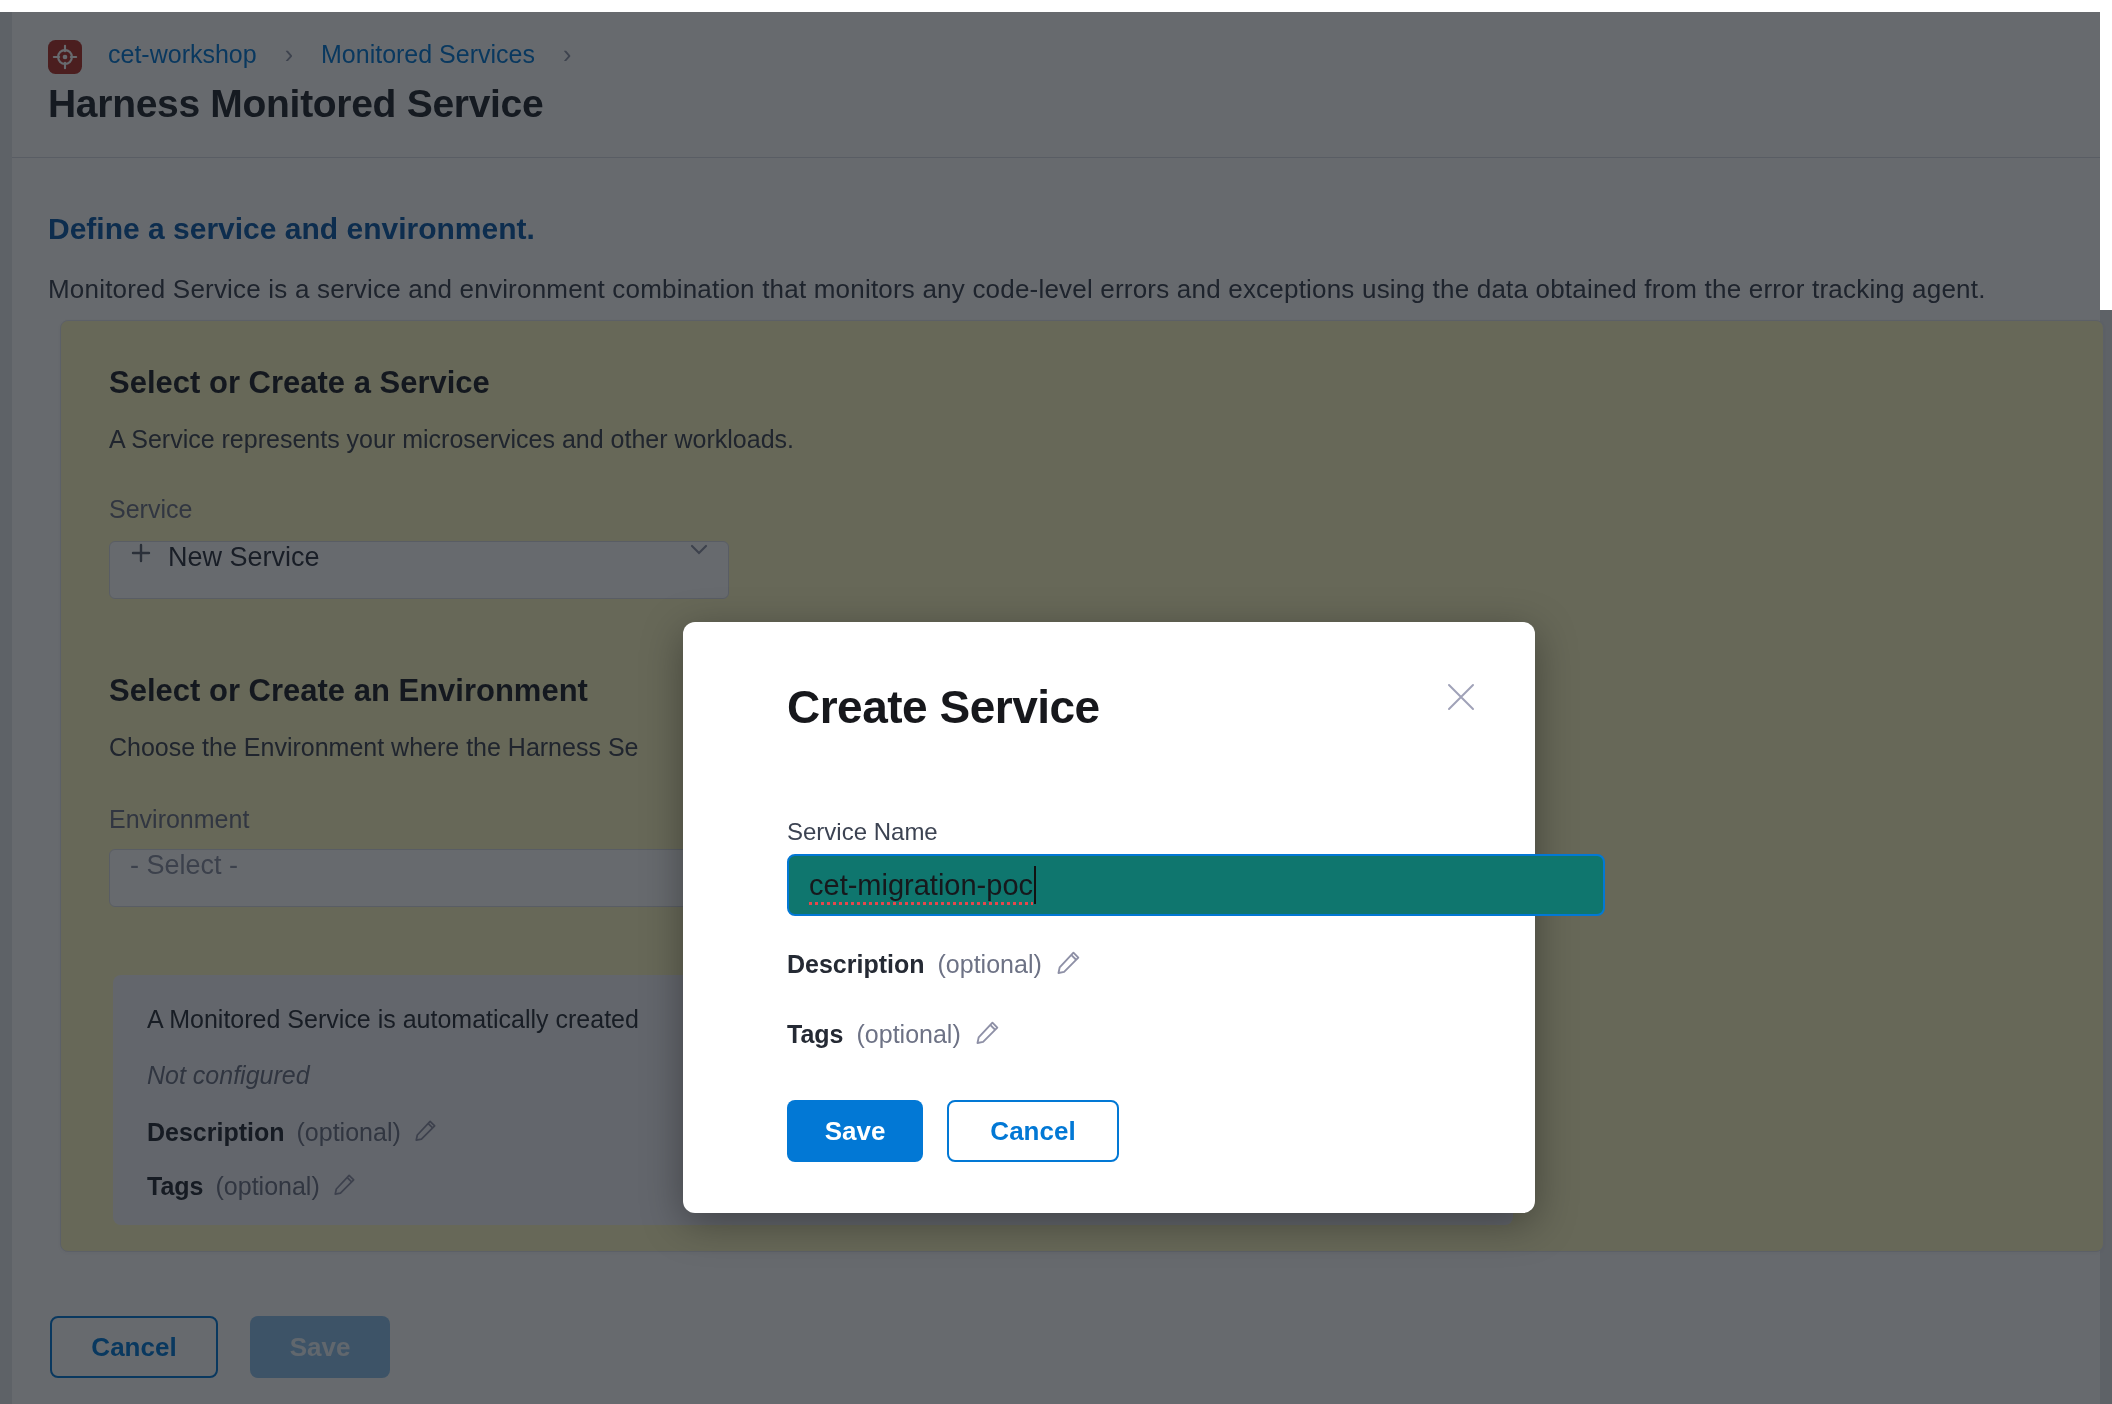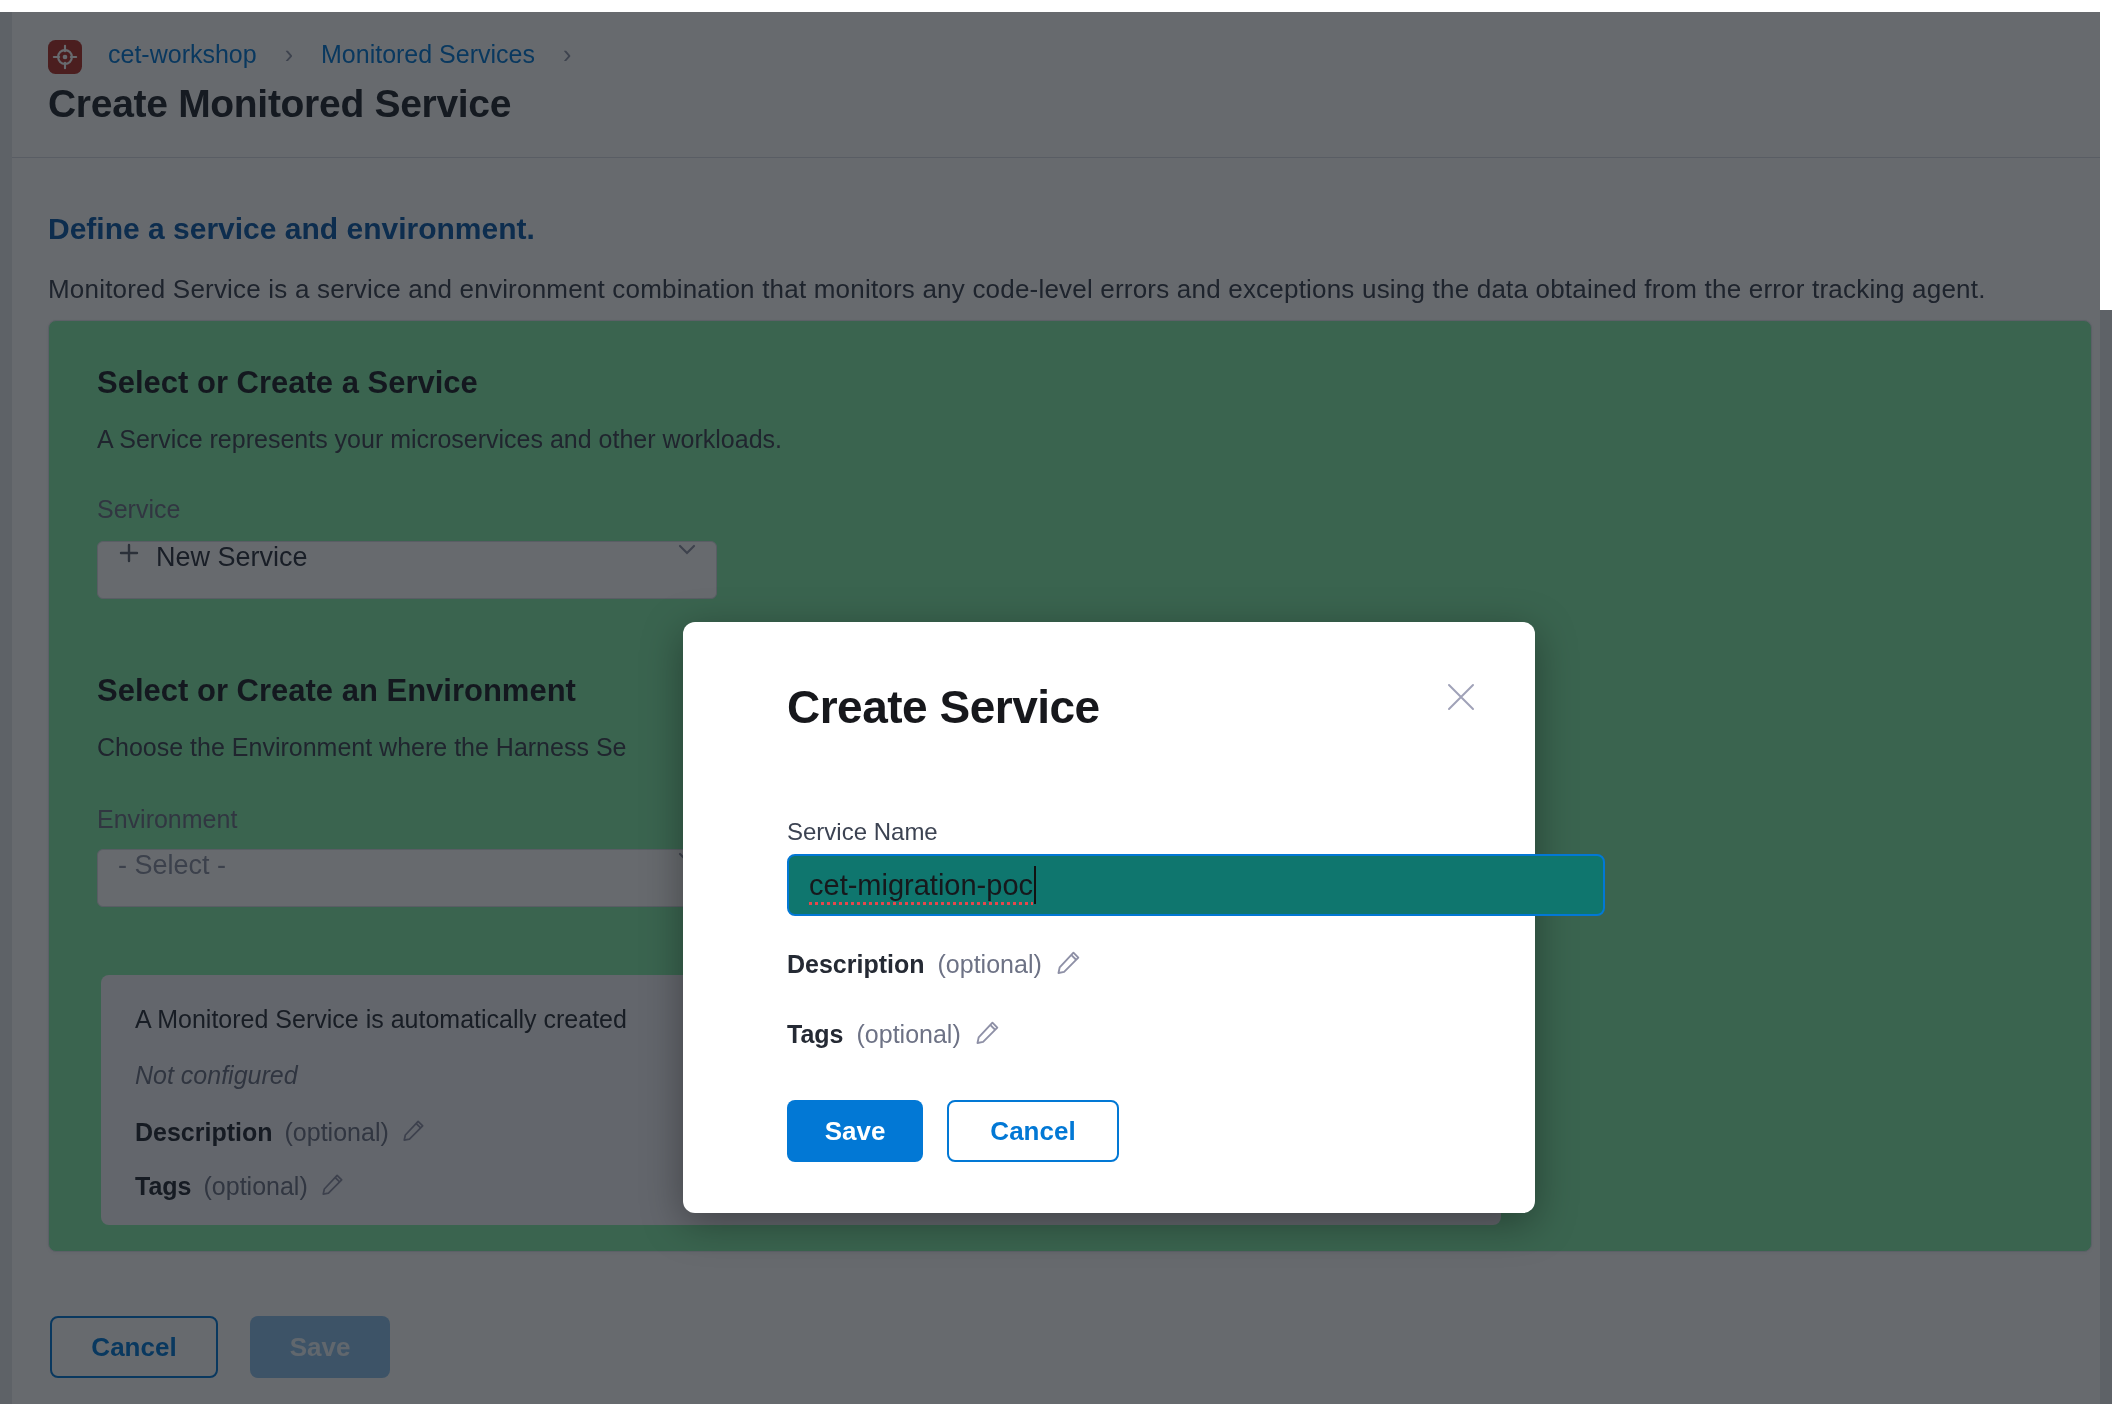--- a/index.html
+++ b/index.html
@@ -20,22 +20,22 @@
   .crumb-sep { font-size:25px; color:#8f95a8; padding:0 2px; }
 
   .page-title { position:absolute; left:48px; top:82px; font-size:39px; font-weight:700; color:#22272e; letter-spacing:-0.3px; z-index:2; white-space:nowrap; }
 
   .header-divider { position:absolute; left:12px; top:157px; width:2088px; height:1px; background:#d8dbe3; z-index:2; }
 
   .intro-heading { position:absolute; left:48px; top:212px; font-size:30px; font-weight:700; color:#0b5aa9; z-index:2; white-space:nowrap;text-align:center; }
   .intro-text { position:absolute; left:48px; top:274px; font-size:26px; color:#3b4150; z-index:2; white-space:nowrap; letter-spacing:0.2px; }
 
   .main-card {
-    position:absolute; left:48px; top:320px; width:2044px; height:932px;
-    background:#86efac; border:1px solid #e2e4ec; border-radius:8px;
+    position:absolute; left:60px; top:320px; width:2044px; height:932px;
+    background:#fef9c3; border:1px solid #e2e4ec; border-radius:8px;
     box-shadow:0 1px 4px rgba(40,41,61,0.05); z-index:2;
   }
   .section-heading { position:absolute; left:48px; font-size:31px; font-weight:700; color:#1e232b; white-space:nowrap; }
   .section-sub { position:absolute; left:48px; font-size:25px; color:#3e4453; white-space:nowrap; }
   .field-label { position:absolute; left:48px; font-size:25px; color:#6d7285; white-space:nowrap; }
 
   .dropdown {
     position:absolute; left:48px; width:620px; height:58px;
     border:1px solid #d9dbe5; border-radius:6px; background:#fff;
     display:flex; padding:0 20px; gap:16px; cursor:pointer;
@@ -117,21 +117,21 @@
       <circle cx="16" cy="16" r="2.2" fill="#fff"></circle>
       <path d="M16 5.5v5 M16 21.5v5 M5.5 16h5 M21.5 16h5" stroke="#fff" stroke-width="2" stroke-linecap="round"></path>
     </svg>
   </span>
   <span class="crumb">cet-workshop</span>
   <span class="crumb-sep">›</span>
   <span class="crumb">Monitored Services</span>
   <span class="crumb-sep">›</span>
 </div>
 
-<h1 class="page-title">Create Monitored Service</h1>
+<h1 class="page-title">Harness Monitored Service</h1>
 <div class="header-divider"></div>
 
 <h2 class="intro-heading">Define a service and environment.</h2>
 <p class="intro-text">Monitored Service is a service and environment combination that monitors any code-level errors and exceptions using the data obtained from the error tracking agent.</p>
 
 <div class="main-card">
   <div class="section-heading" style="top:44px;">Select or Create a Service</div>
   <div class="section-sub" style="top:104px;">A Service represents your microservices and other workloads.</div>
   <div class="field-label" style="top:174px;">Service</div>
 

